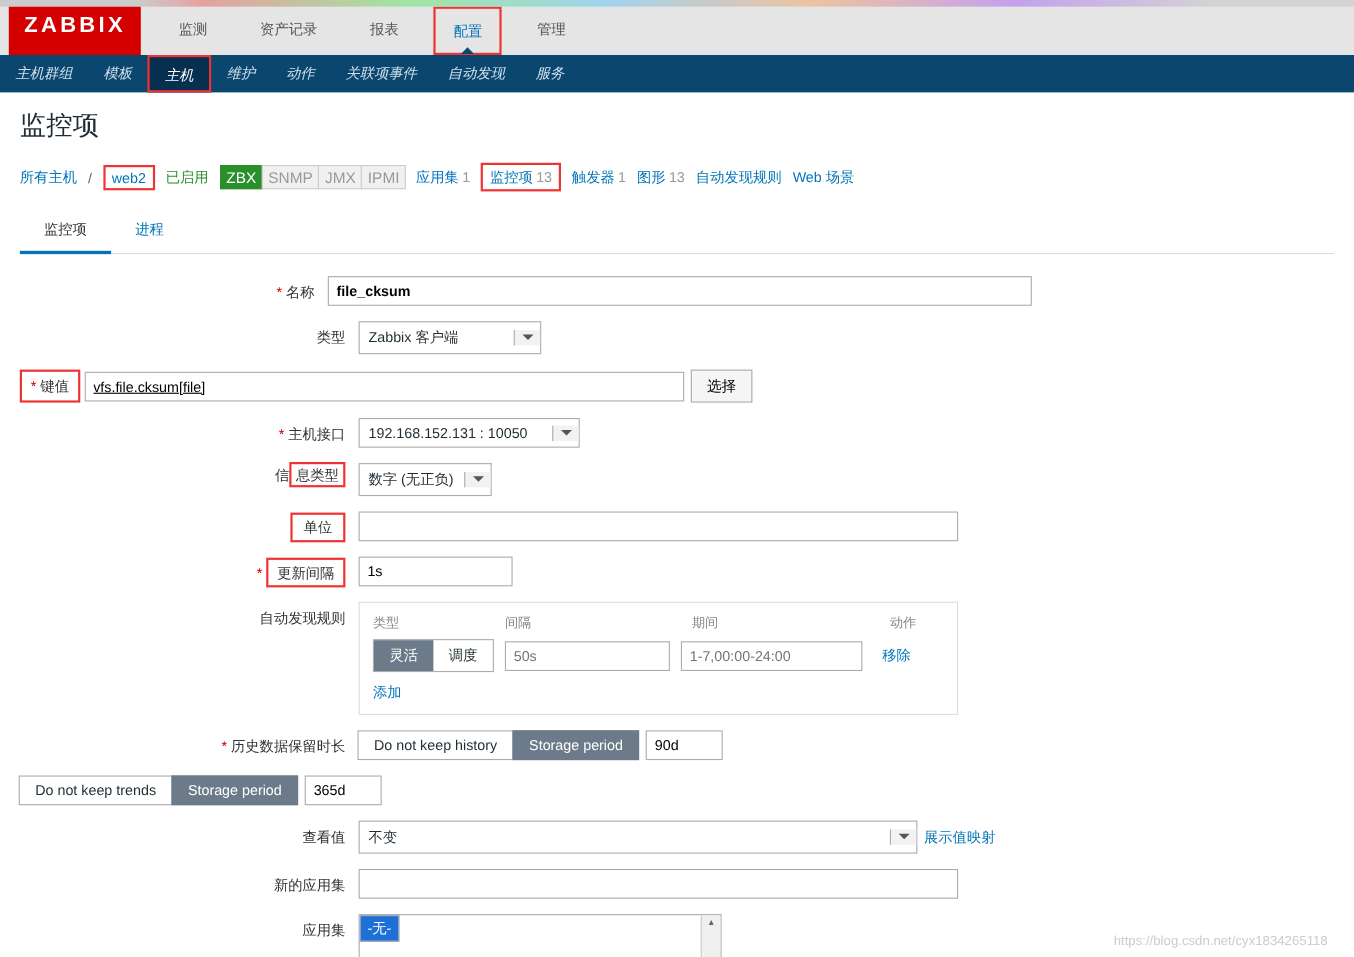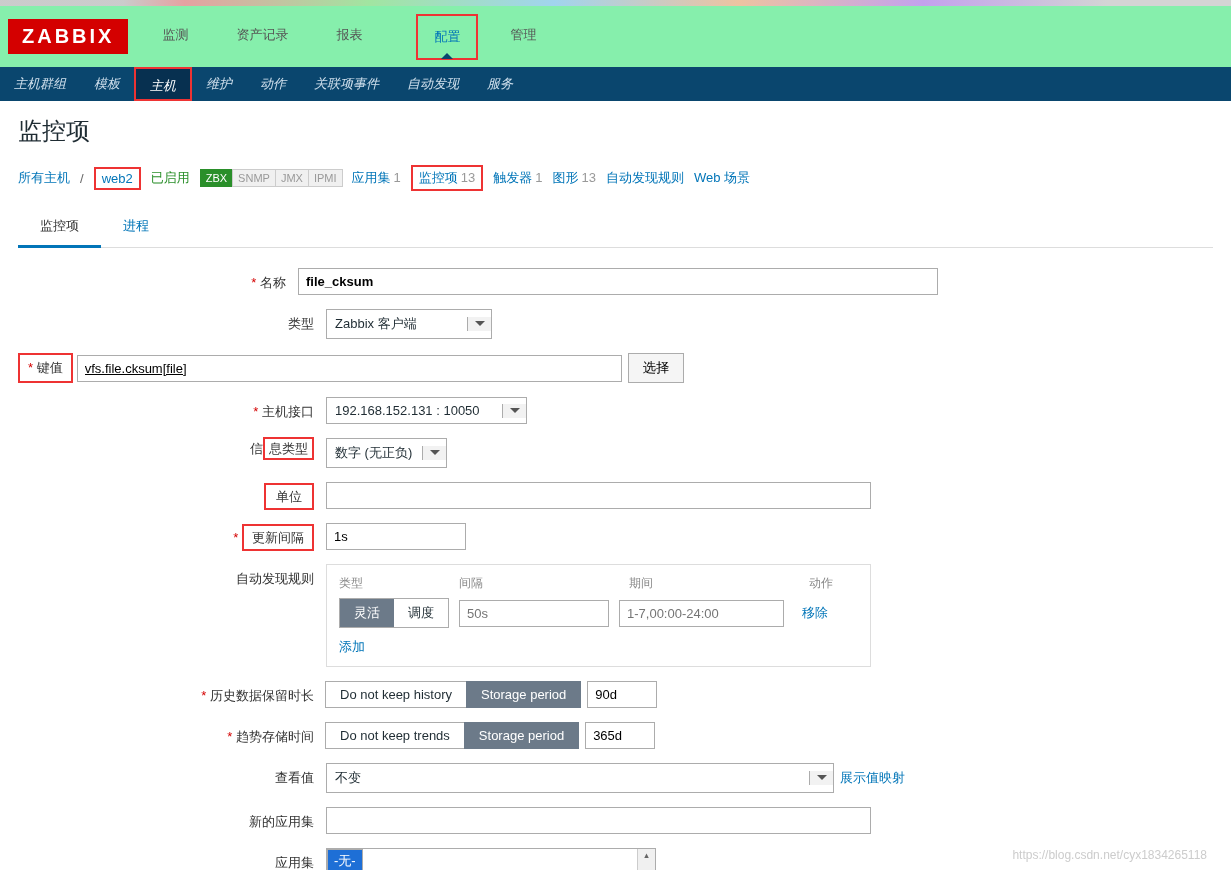--- a/index.html
+++ b/index.html
@@ -1,33 +1,33 @@
 <!DOCTYPE html>
 <html><head>
 <meta charset="utf-8">
 <style>
 * { box-sizing: border-box; margin: 0; padding: 0; }
 body { font-family: Arial, "Microsoft YaHei", sans-serif; font-size: 13px; color: #1f2c33; background: #fff; }
-.topbar { display: flex; align-items: center; background: #86efac; padding: 0 0 0 8px; height: 67px; border-top: 6px solid #ddd; }
+.topbar { display: flex; background: #e5e5e5; padding: 0 0 0 8px; height: 50px; border-top: 6px solid #ddd; }
 .logo { background: #d40000; color: #fff; font-weight: bold; font-size: 20px; letter-spacing: 3px; padding: 6px 14px; margin-right: 18px; }
 .mainnav { display: flex; gap: 16px; }
 .mainnav-item { padding: 12px 16px; color: #555; cursor: pointer; position: relative; }
-.mainnav-item.active { color: #0275b8; margin-left: 22px; }
+.mainnav-item.active { color: #0275b8; }
 .mainnav-item.active::after { content: ""; position: absolute; left: 50%; bottom: -1px; transform: translateX(-50%); border: 6px solid transparent; border-bottom-color: #0a466e; }
 .redbox { border: 2px solid #e33; }
 .subnav { background: #0a466e; display: flex; height: 34px; align-items: stretch; }
 .subnav-item { color: #d0e0ed; padding: 8px 14px; cursor: pointer; font-size: 13px; font-style: italic; }
 .subnav-item.active { background: #073050; color: #fff; }
 .page { padding: 14px 18px; }
 h1.page-title { font-size: 24px; font-weight: normal; color: #1f2c33; margin-bottom: 14px; }
 .breadcrumb { display: flex; align-items: center; gap: 10px; flex-wrap: wrap; font-size: 13px; padding: 4px 0 10px; }
 .link { color: #0275b8; cursor: pointer; }
 .slash { color: #666; }
 .enabled { color: #2a8f2a; }
-.pill { display: inline-block; font-size: 11px; padding: 2px 5px; border: 1px solid #ccc; color: #999; background: #f0f0f0; margin-right: -1px; }
+.pill { display: inline-block; font-size: 14px; padding: 2px 5px; border: 1px solid #ccc; color: #999; background: #f0f0f0; margin-right: -1px; }
 .pill.green { background: #2a8f2a; color: #fff; border-color: #2a8f2a; }
 .count { color: #999; margin-left: 3px; }
 .tabs { border-bottom: 1px solid #ddd; display: flex; gap: 0; margin-top: 6px; }
 .tab { padding: 10px 22px; cursor: pointer; color: #0275b8; position: relative; }
 .tab.active { color: #333; border-bottom: 3px solid #0275b8; margin-bottom: -1px; font-weight: normal; }
 .form { padding: 20px 0; max-width: 920px; }
 .row { display: flex; align-items: flex-start; margin-bottom: 14px; }
 .lbl { width: 308px; text-align: right; padding-right: 12px; padding-top: 6px; color: #333; }
 .req::before { content: "* "; color: #d40000; }
 .field { flex: 1; display: flex; align-items: center; gap: 6px; }
@@ -200,21 +200,20 @@
       <div class="field">
         <div class="btngrp">
           <div class="bg-seg">Do not keep history</div>
           <div class="bg-seg on">Storage period</div>
         </div>
         <input type="text" class="txt" style="width: 70px;" value="90d">
       </div>
     </div>
 
     <div class="row">
-      <div class="lbl req">趋势存储时间</div>
       <div class="field">
         <div class="btngrp">
           <div class="bg-seg">Do not keep trends</div>
           <div class="bg-seg on">Storage period</div>
         </div>
         <input type="text" class="txt" style="width: 70px;" value="365d">
       </div>
     </div>
 
     <div class="row">

